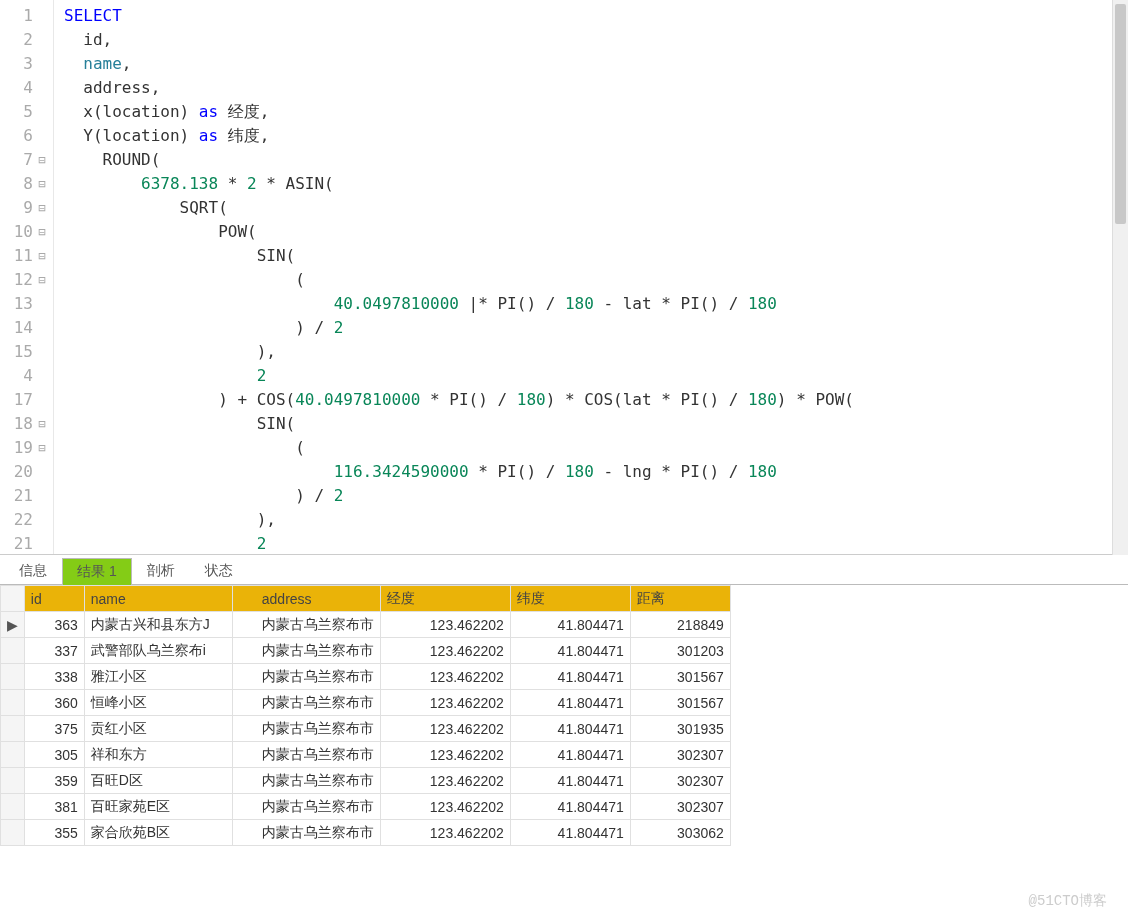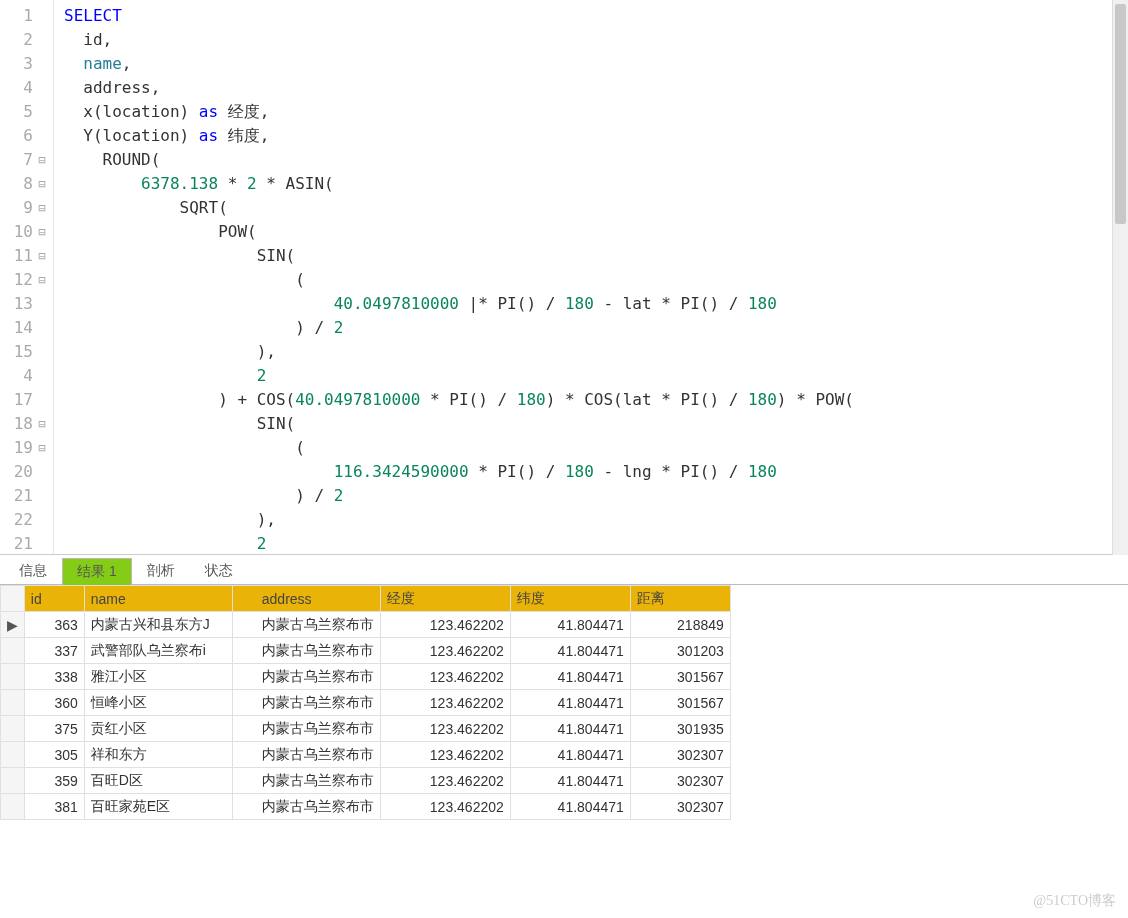--- a/index.html
+++ b/index.html
@@ -23,21 +23,21 @@
   th, td { border: 1px solid #e0e0e0; padding: 3px 6px; height: 26px; white-space: nowrap; overflow: hidden; text-overflow: clip; text-align: left; }
   th { background: #eab308; font-weight: normal; color: #444; }
   .rowmark { width: 18px; min-width: 18px; background: #f5f5f5; text-align: center; color: #555; }
   .col-id   { width: 60px; min-width: 60px; text-align: right; }
   .col-name { width: 148px; min-width: 148px; max-width: 148px; }
   .col-addr { width: 148px; min-width: 148px; max-width: 148px; padding-left: 29px; }
   .col-lng  { width: 130px; min-width: 130px; text-align: right; }
   .col-lat  { width: 120px; min-width: 120px; text-align: right; }
   .col-dist { width: 100px; min-width: 100px; text-align: right; }
   th.col-id, th.col-lng, th.col-lat, th.col-dist { text-align: left; }
-  .watermark { position: fixed; right: 12px; bottom: 8px; color: #ccc; font-size: 14px; font-family: Liberation Serif, serif; }
+  .watermark { position: fixed; right: 21px; bottom: 8px; color: #ccc; font-size: 14px; font-family: Liberation Mono, monospace; }
   .scrollbar-vert { position: absolute; right: 0; top: 0; width: 16px; height: 555px; background: #f0f0f0; border-left: 1px solid #ddd; }
   .scrollbar-thumb { position: absolute; left: 2px; right: 2px; top: 4px; height: 220px; background: #c8c8c8; border-radius: 2px; }
 </style>
 </head>
 <body>
 
 <div class="editor-pane">
   <div class="gutter" id="gutter">
       <div class="gutter-row">
         <span class="ln">1</span>
@@ -224,17 +224,26 @@
         </tr>
         <tr>
           <td class="rowmark"></td>
           <td class="col-id">381</td>
           <td class="col-name">百旺家苑E区</td>
           <td class="col-addr">内蒙古乌兰察布市</td>
           <td class="col-lng">123.462202</td>
           <td class="col-lat">41.804471</td>
           <td class="col-dist">302307</td>
         </tr>
+        <tr>
+          <td class="rowmark"></td>
+          <td class="col-id">355</td>
+          <td class="col-name">家合欣苑B区</td>
+          <td class="col-addr">内蒙古乌兰察布市</td>
+          <td class="col-lng">123.462202</td>
+          <td class="col-lat">41.804471</td>
+          <td class="col-dist">303062</td>
+        </tr>
       </tbody>
   </table>
 </div>
 
 <div class="watermark">@51CTO博客</div>
 
 </body></html>

